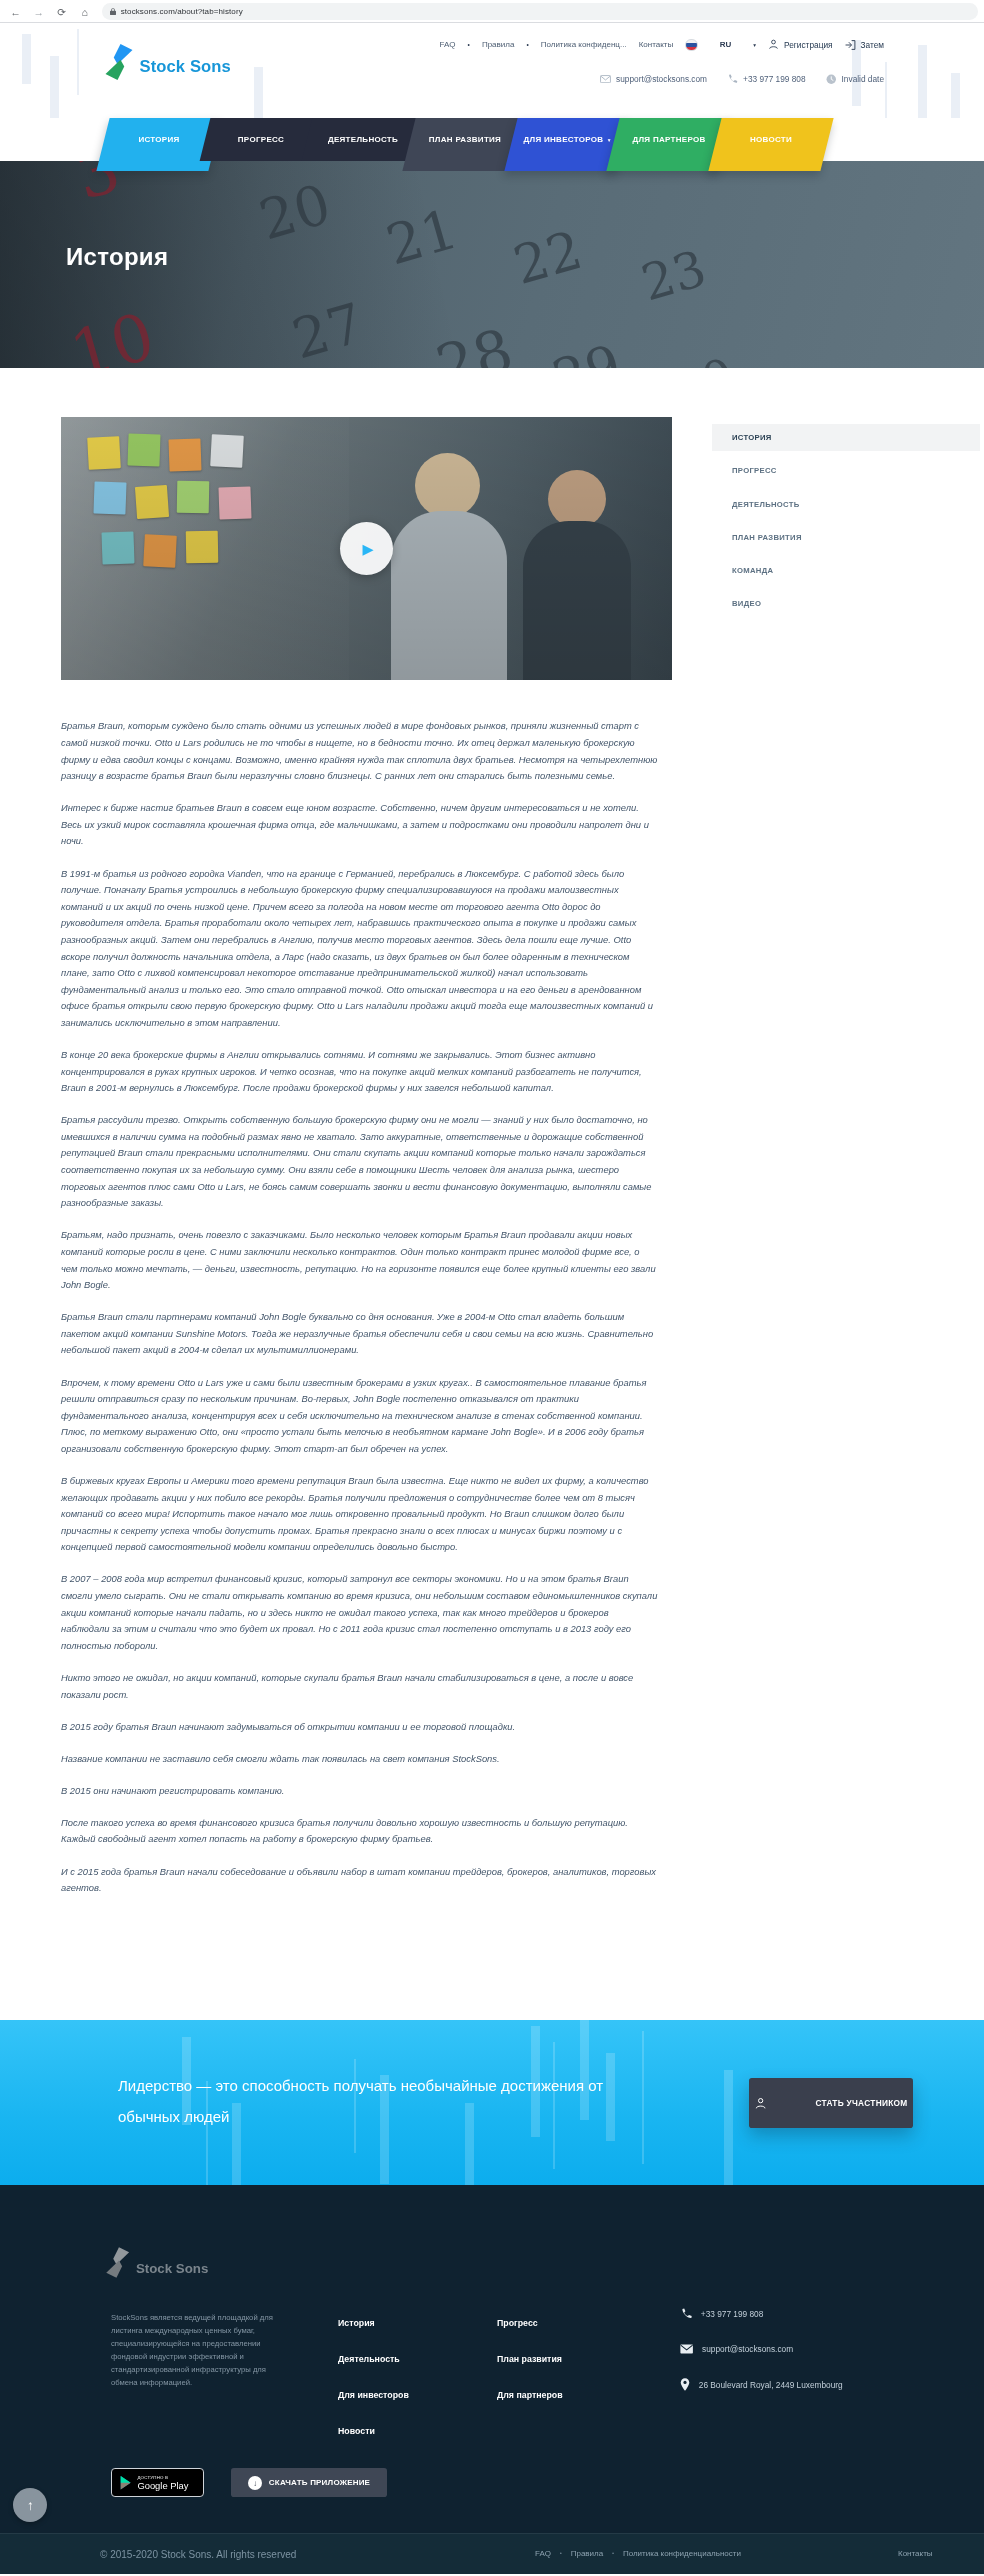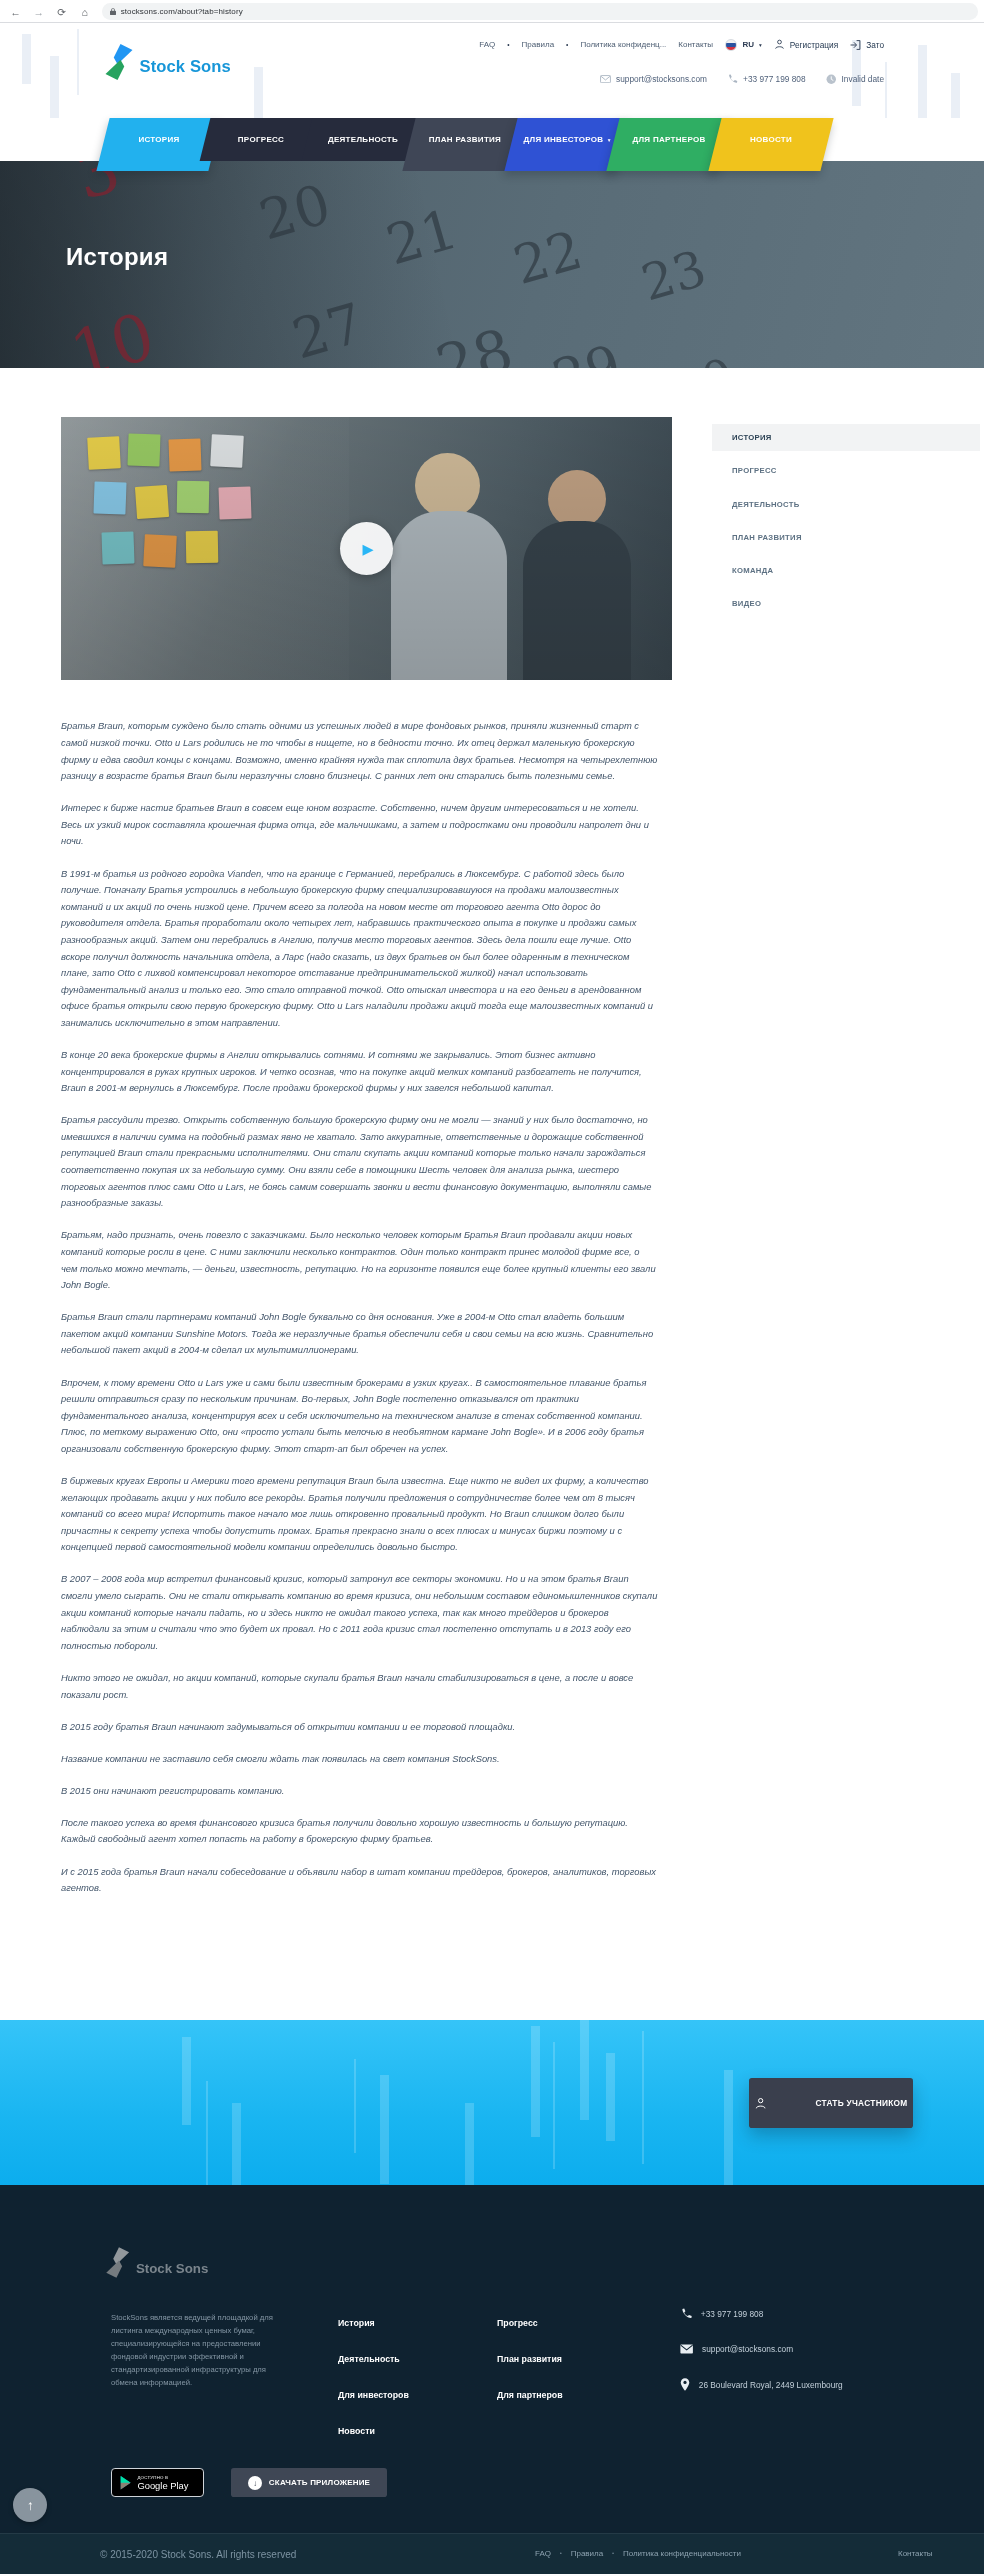--- a/index.html
+++ b/index.html
@@ -17,21 +17,21 @@
   .urltext{font-size:8px;color:#2f3338;letter-spacing:0.1px;}
 
   
   .header{position:relative;height:95px;background:#fff;overflow:hidden;}
   .hc{position:absolute;background:#eaeff6;}
   .hdr-logo{position:absolute;left:104px;top:21px;display:flex;align-items:flex-end;gap:5.5px;}
   .hdr-logo .lg-text{font-size:16.6px;font-weight:bold;color:#1796d8;letter-spacing:0.1px;padding-bottom:3.3px;}
   .hdr-top{position:absolute;top:15.5px;right:101px;display:flex;align-items:center;gap:12px;font-size:8px;color:#4c5d72;}
   .hdr-top .dot{color:#2e3d54;font-size:6.6px;}
   .toplink{cursor:pointer;}
-  .lang{display:flex;align-items:center;gap:5px;color:#2e3d54;font-weight:bold;}
+  .lang{display:flex;align-items:center;gap:22px;color:#2e3d54;font-weight:bold;}
   .flag{width:10.5px;height:10.5px;border-radius:50%;background:linear-gradient(180deg,#f2f2f2 0 34%,#2b52a0 34% 67%,#d5323f 67% 100%);
         border:0.6px solid #d7dbe0;}
   .lang .arr{font-size:5.5px;color:#2e3d54;}
   .authitem{display:flex;align-items:center;gap:5px;color:#263a52;font-weight:normal;font-size:8.3px;}
   .hdr-contacts{position:absolute;top:51px;right:101px;display:flex;align-items:center;gap:20px;
                 font-size:8.3px;color:#50617a;}
   .citem{display:flex;align-items:center;gap:5.5px;}
   .cico{color:#aab5c2;}
 
   
@@ -185,21 +185,21 @@
             <circle cx="10" cy="5.5" r="3.4"></circle>
             <path d="M3 17.5c0-4.6 14-4.6 14 0"></path>
           </svg>
         <span>Регистрация</span>
       </span>
       <span class="authitem">
         <svg width="11" height="10" viewBox="0 0 20 18" fill="none" stroke="#2e3d54" stroke-width="1.7">
             <path d="M1 9h10M7 4l5 5-5 5"></path>
             <path d="M12 1h6v16h-6"></path>
           </svg>
-        <span>Зато</span>
+        <span>Затем</span>
       </span>
     </div>
 
     <div class="hdr-contacts">
       <span class="citem">
         <svg class="cico" width="11" height="8.3" viewBox="0 0 20 15" fill="none" stroke="#aab5c2" stroke-width="1.6">
             <rect x="1" y="1" width="18" height="13" rx="1.5"></rect>
             <path d="M1.5 2l8.5 7 8.5-7"></path>
           </svg>
         <span>support@stocksons.com</span>
@@ -321,20 +321,21 @@
     <i class="cd" style="left:232px;top:83px;width:8.8px;height:82px;"></i>
     <i class="cd" style="left:354px;top:39px;width:2.2px;height:94px;"></i>
     <i class="cd" style="left:380px;top:55px;width:8.8px;height:109px;"></i>
     <i class="cd" style="left:465px;top:83px;width:8.8px;height:82px;"></i>
     <i class="cd" style="left:531px;top:5.5px;width:8.8px;height:111px;"></i>
     <i class="cd" style="left:553px;top:22px;width:2.2px;height:127px;"></i>
     <i class="cd" style="left:580px;top:0px;width:8.8px;height:100px;"></i>
     <i class="cd" style="left:606px;top:33px;width:8.8px;height:88px;"></i>
     <i class="cd" style="left:642px;top:11px;width:2.2px;height:133px;"></i>
     <i class="cd" style="left:724px;top:50px;width:8.8px;height:115px;"></i>
+    <div class="cta-title">Лидерство — это способность получать необычайные достижения от обычных людей</div>
     <div class="cta-btn">
       <svg width="13.3" height="13.3" viewBox="0 0 20 20" fill="none" stroke="#fff" stroke-width="1.5">
           <circle cx="10" cy="5.5" r="3.2"></circle>
           <path d="M3.5 17c0-4.4 13-4.4 13 0"></path>
         </svg>
       <span class="bl">СТАТЬ УЧАСТНИКОМ</span>
     </div>
   </div>
 
   <div class="footer">

